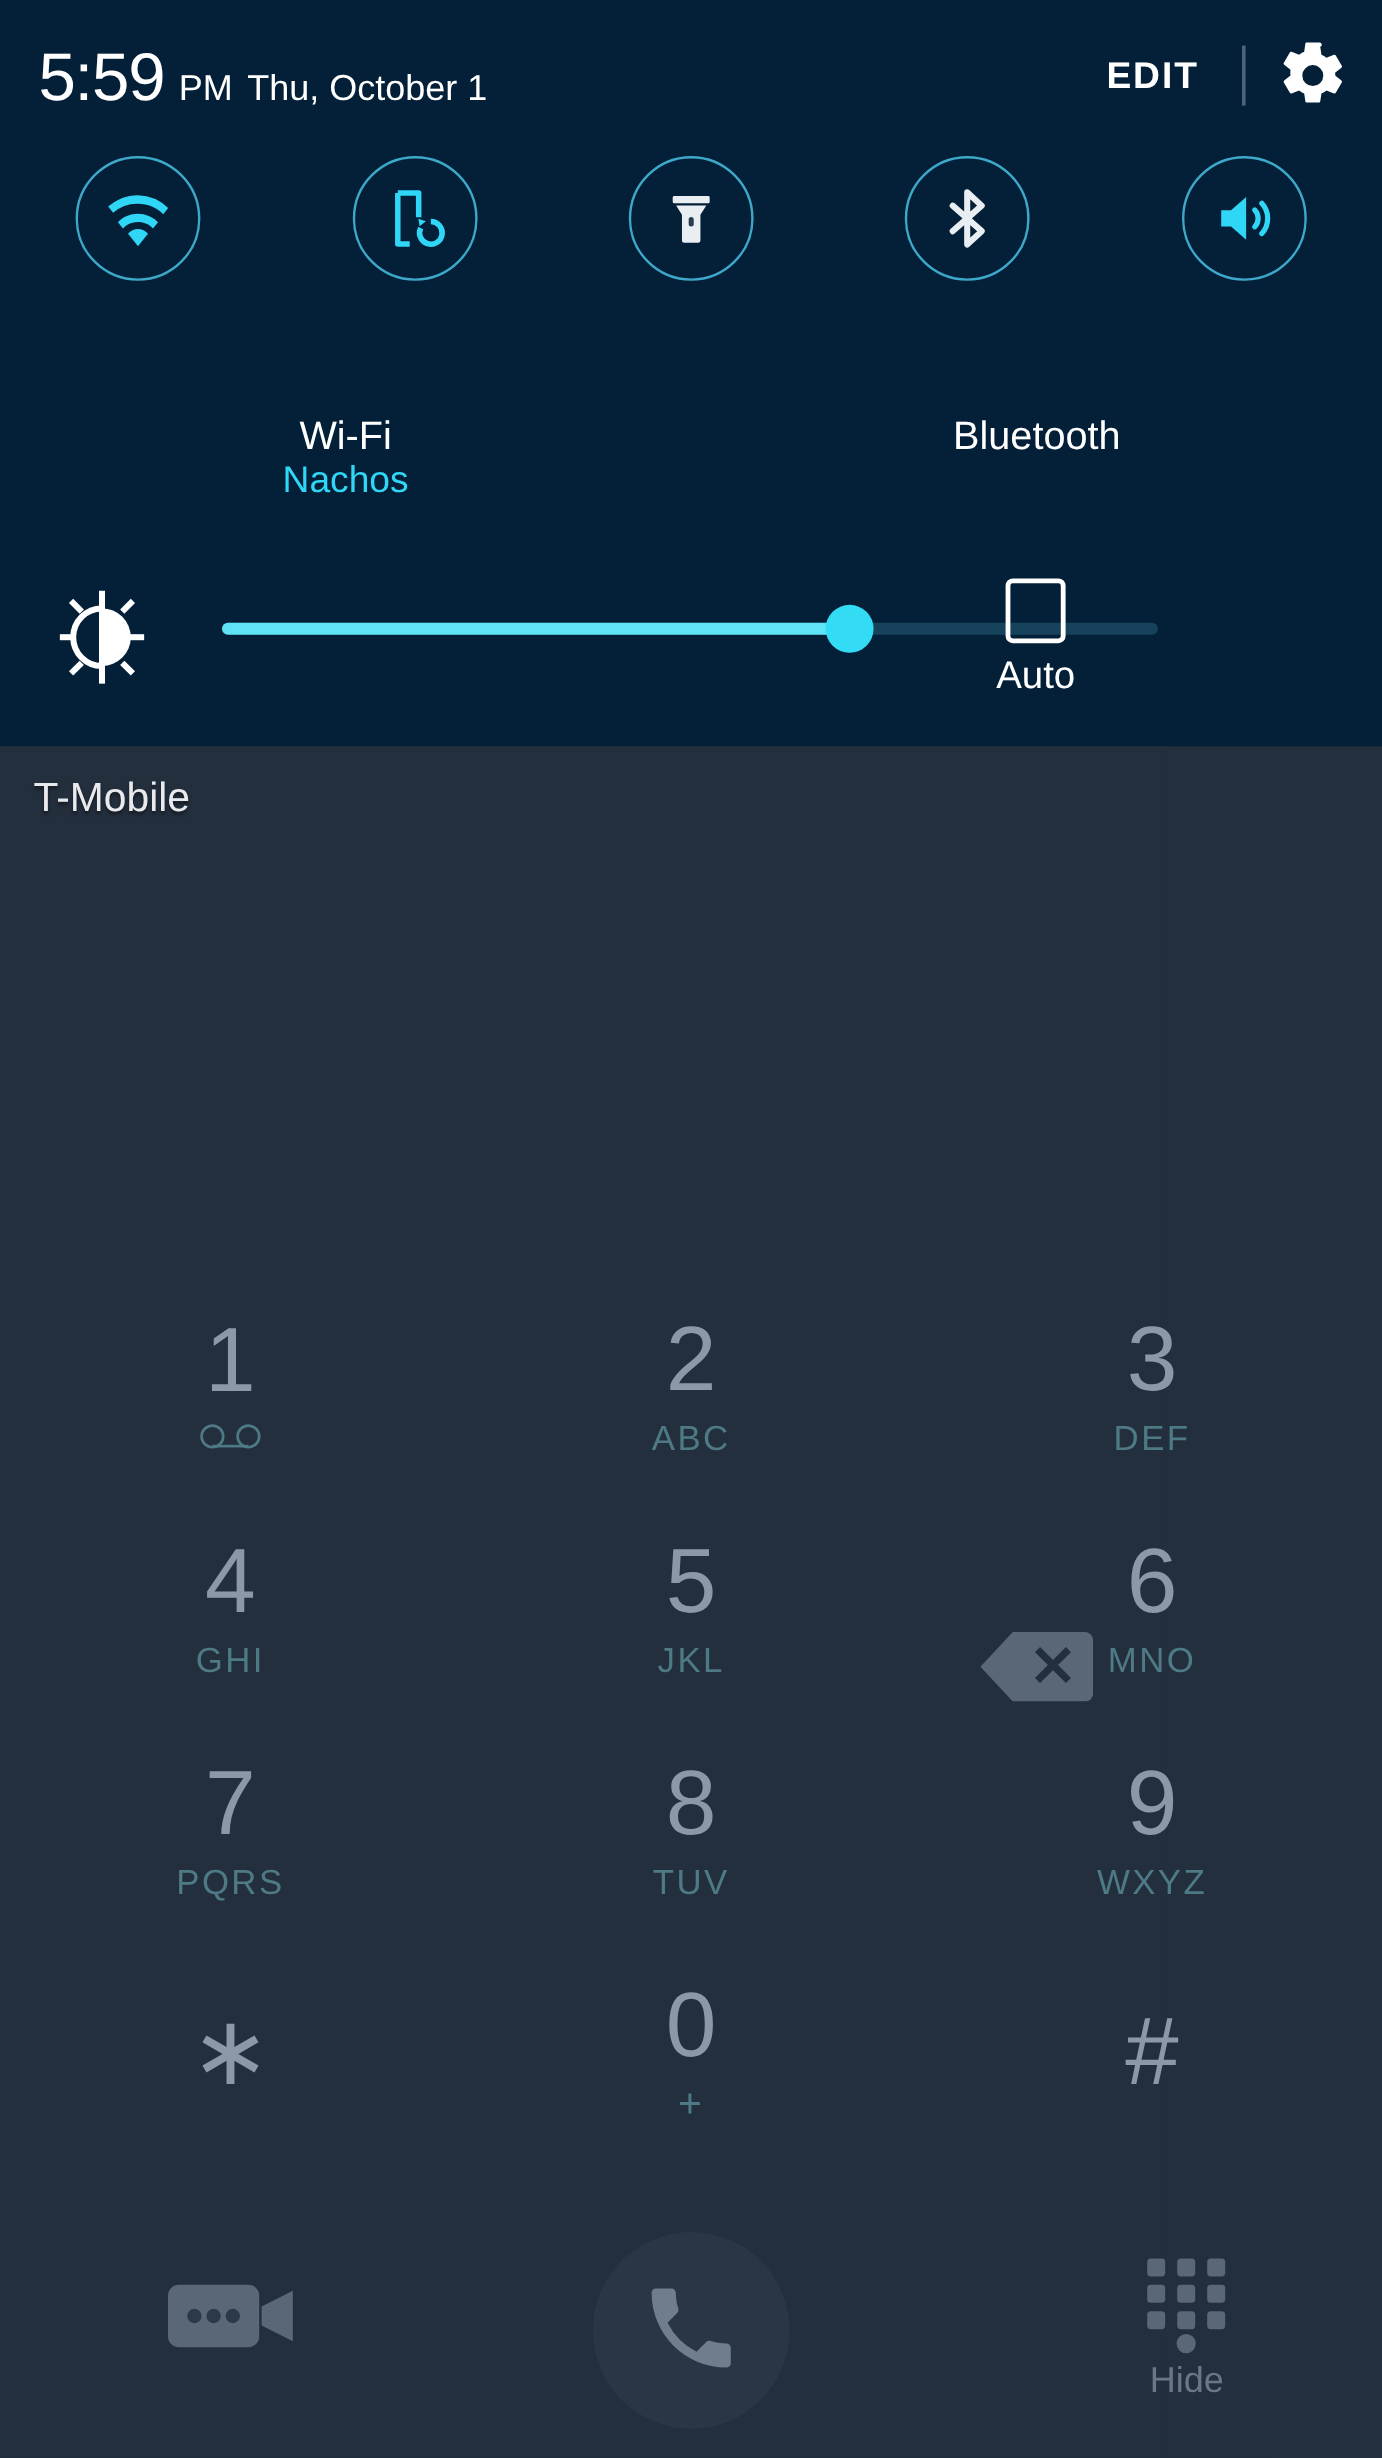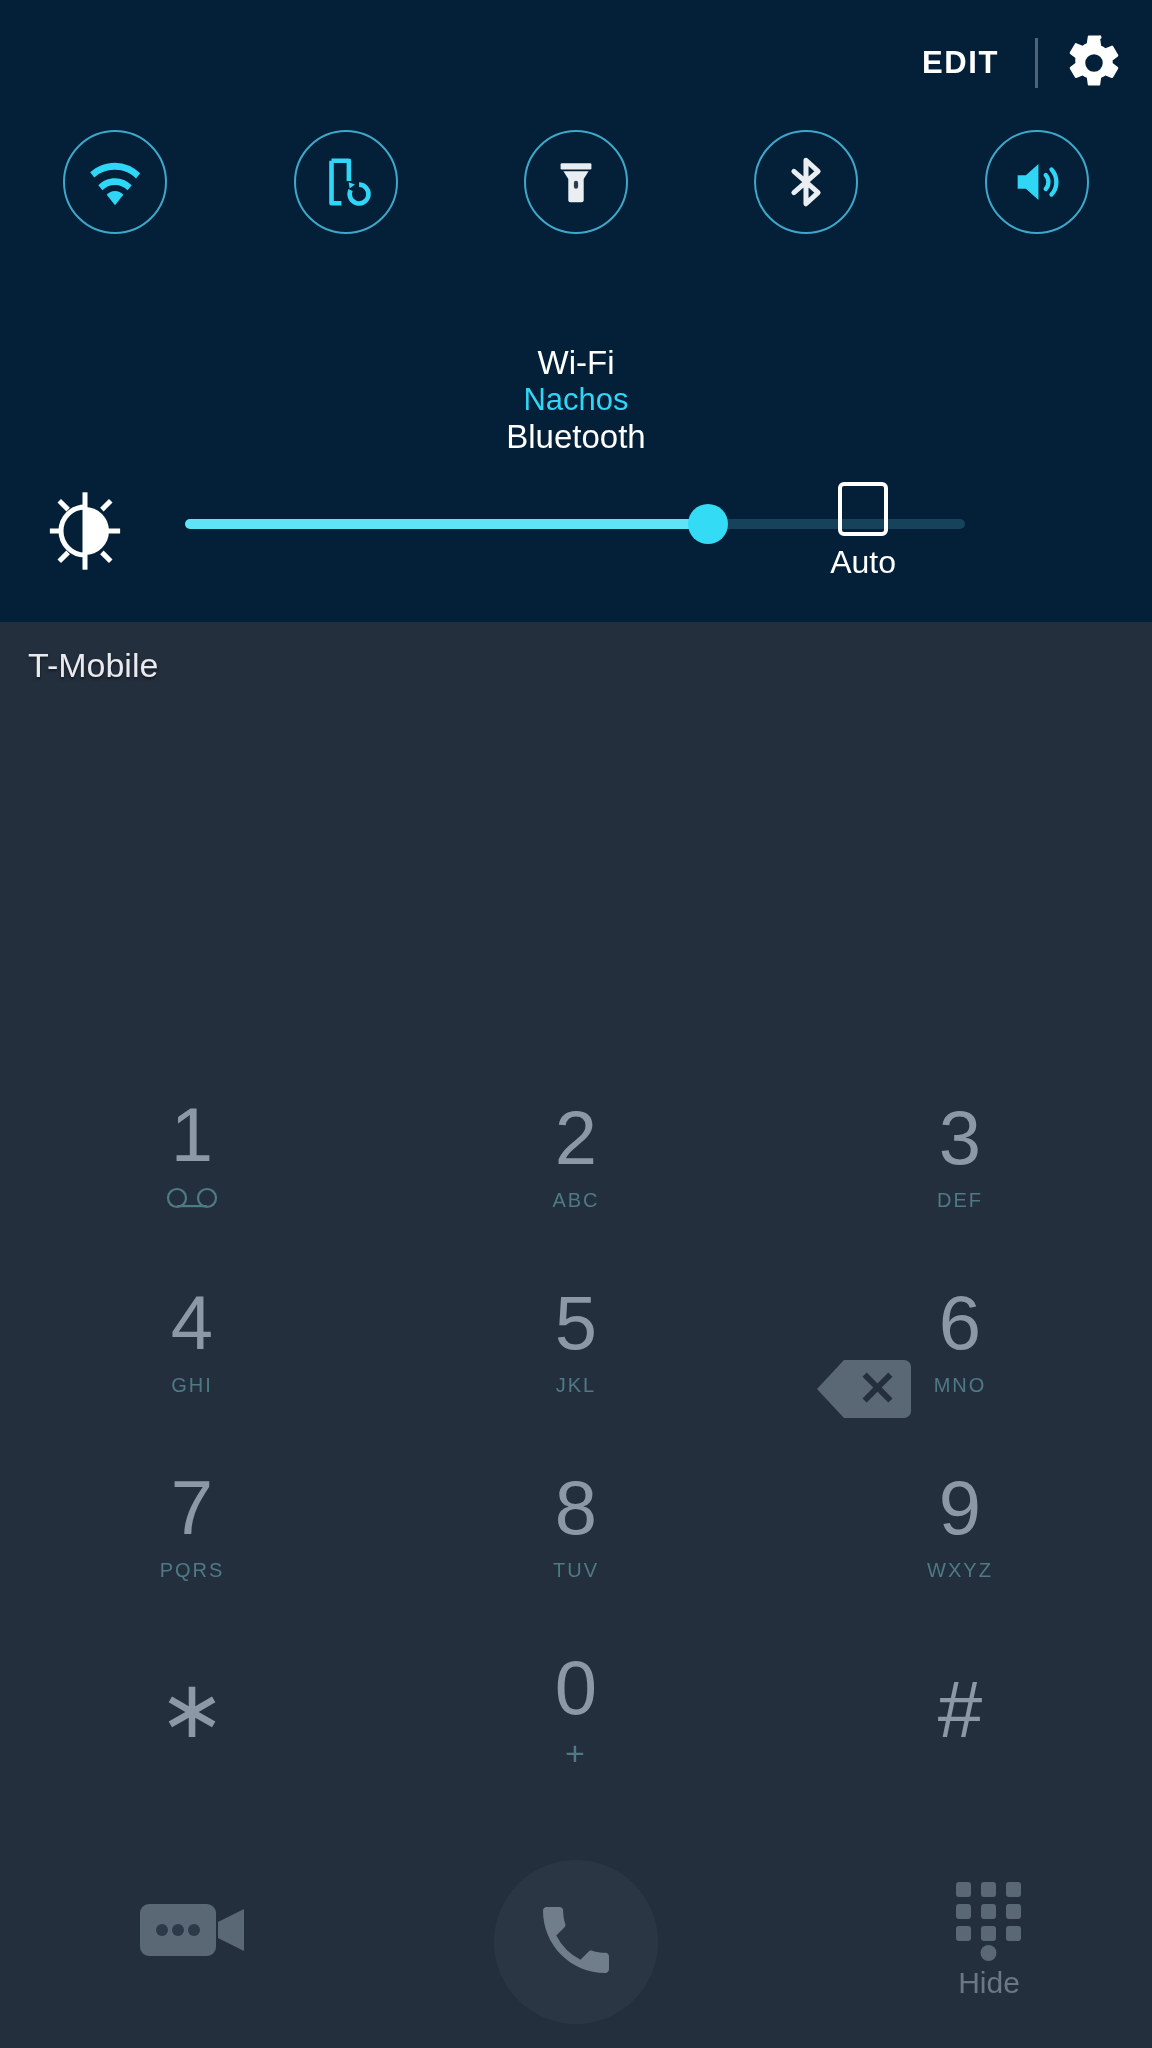--- a/index.html
+++ b/index.html
@@ -55,21 +55,20 @@
     border:2px solid #3da8c9;
     display:flex; align-items:center; justify-content:center;
     margin-top:6px;
   }
   .toggle-circle svg { display:block; }
 
   
   #qs-labels {
     position:absolute; left:0; top:344px; width:1152px; height:120px;
     display:flex;
-    flex-direction:column;
   }
   .toggle-label-col {
     flex:1; display:flex; flex-direction:column; align-items:center;
     text-align:center; line-height:1.16;
   }
   .toggle-label {
     color:#ffffff; font-size:33px; font-weight:400;
     max-width:200px;
   }
   .toggle-sublabel { color:#2fd6f5; font-size:31px; font-weight:400; }
@@ -134,21 +133,21 @@
     grid-template-rows:repeat(4, 1fr);
   }
   .key {
     display:flex; flex-direction:column; align-items:center; justify-content:center;
     cursor:pointer; position:relative;
   }
   .key-digit {
     color:#8d98a6; font-size:76px; font-weight:300; line-height:1;
   }
   .key-sub {
-    color:#4d7a84; font-size:20px; font-weight:400;
+    color:#4d7a84; font-size:29px; font-weight:400;
     letter-spacing:2px; margin-top:14px; line-height:1;
   }
   .key-sub.plus { font-size:34px; margin-top:10px; }
   .key-digit.sym { font-size:80px; font-weight:300; }
   .voicemail-icon { margin-top:14px; }
 
   
   #bottom-bar {
     position:absolute; left:0; bottom:0; width:1152px; height:250px;
     display:flex; align-items:center;
@@ -170,20 +169,25 @@
   #hide-label { color:#6b7785; font-size:30px; }
 </style>
 </head>
 <body>
 
 <div id="screen">
 
   <div id="qs-panel">
 
     <div id="qs-header">
+      <div id="clock-block">
+        <span id="clock-time">5:59</span>
+        <span id="clock-ampm">PM</span>
+        <span id="clock-date">Thu, October 1</span>
+      </div>
 
       <div id="header-right">
         <button id="edit-button">EDIT</button>
         <div id="header-divider"></div>
         <span id="settings-gear">
           <svg viewBox="0 0 24 24" width="60" height="60">
             <path fill="#ffffff" d="M19.43 12.98c.04-.32.07-.64.07-.98s-.03-.66-.07-.98l2.11-1.65c.19-.15.24-.42.12-.64l-2-3.46c-.12-.22-.39-.3-.61-.22l-2.49 1c-.52-.4-1.08-.73-1.69-.98l-.38-2.65A.488.488 0 0 0 14 1h-4c-.25 0-.46.18-.49.42l-.38 2.65c-.61.25-1.17.59-1.69.98l-2.49-1c-.23-.09-.49 0-.61.22l-2 3.46c-.13.22-.07.49.12.64l2.11 1.65c-.04.32-.07.65-.07.98s.03.66.07.98l-2.11 1.65c-.19.15-.24.42-.12.64l2 3.46c.12.22.39.3.61.22l2.49-1c.52.4 1.08.73 1.69.98l.38 2.65c.03.24.24.42.49.42h4c.25 0 .46-.18.49-.42l.38-2.65c.61-.25 1.17-.59 1.69-.98l2.49 1c.23.09.49 0 .61-.22l2-3.46c.12-.22.07-.49-.12-.64l-2.11-1.65zM12 15.5A3.5 3.5 0 0 1 8.5 12 3.5 3.5 0 0 1 12 8.5a3.5 3.5 0 0 1 3.5 3.5 3.5 3.5 0 0 1-3.5 3.5z"></path>
           </svg>
         </span>
       </div>

